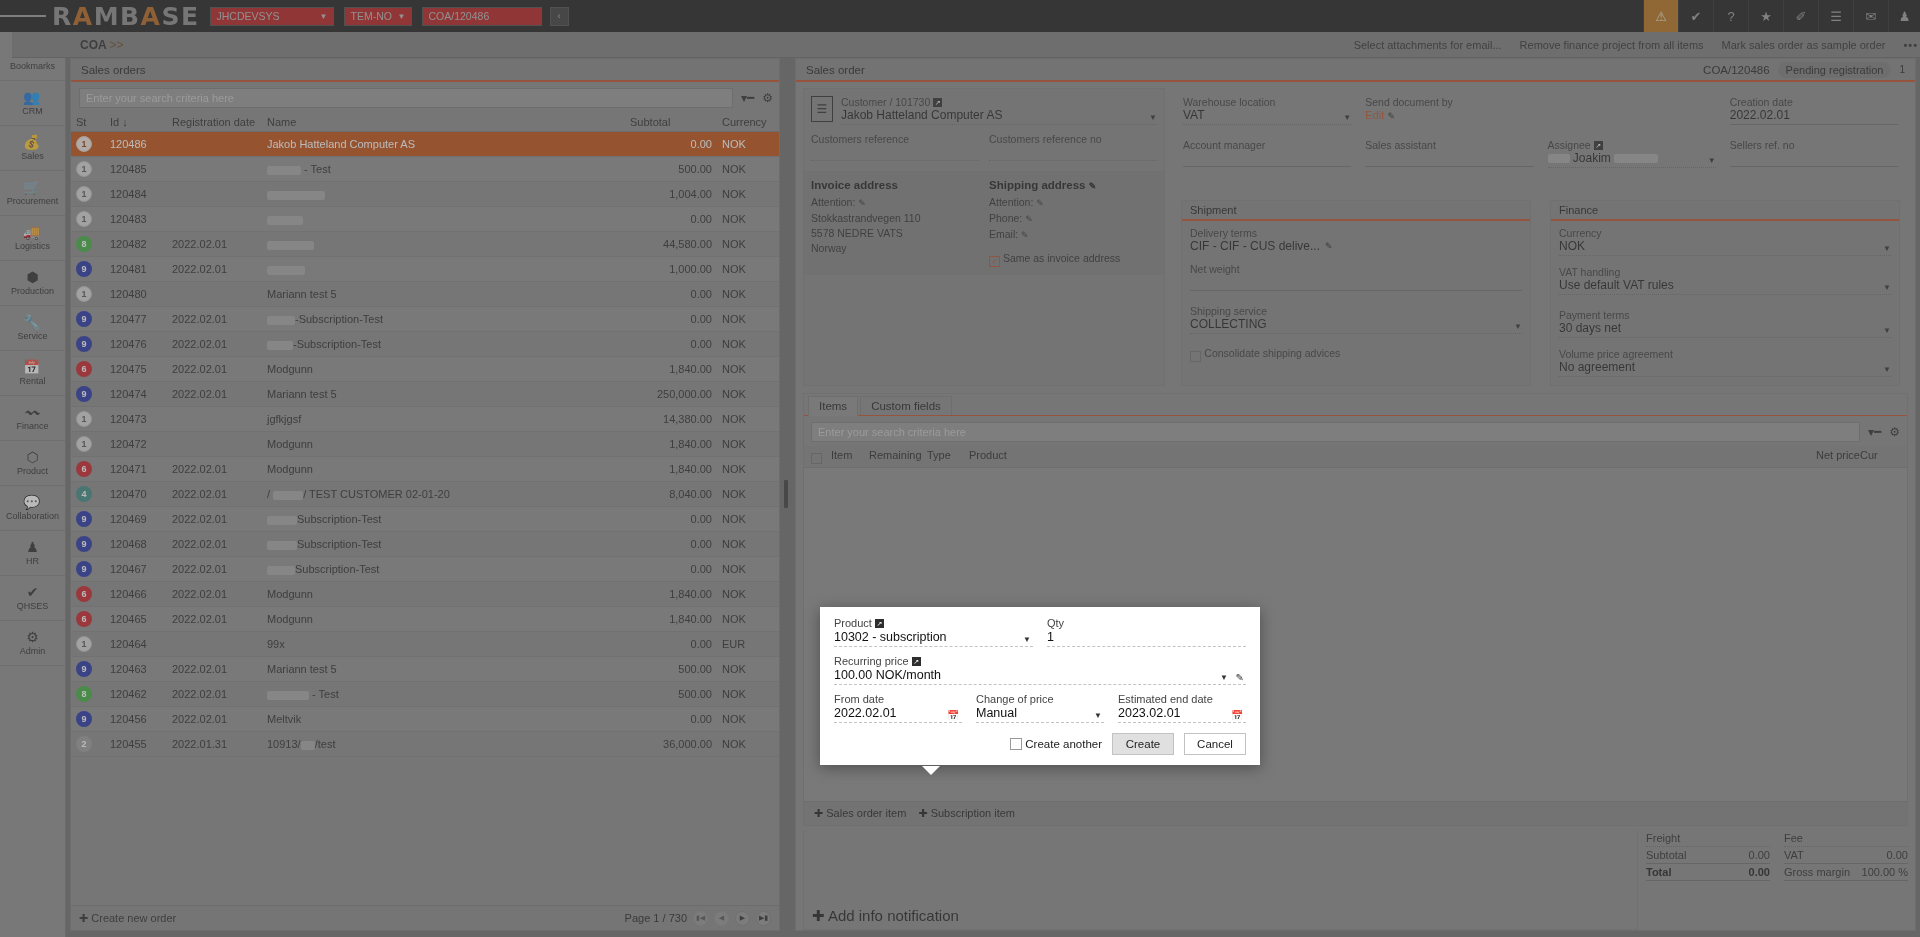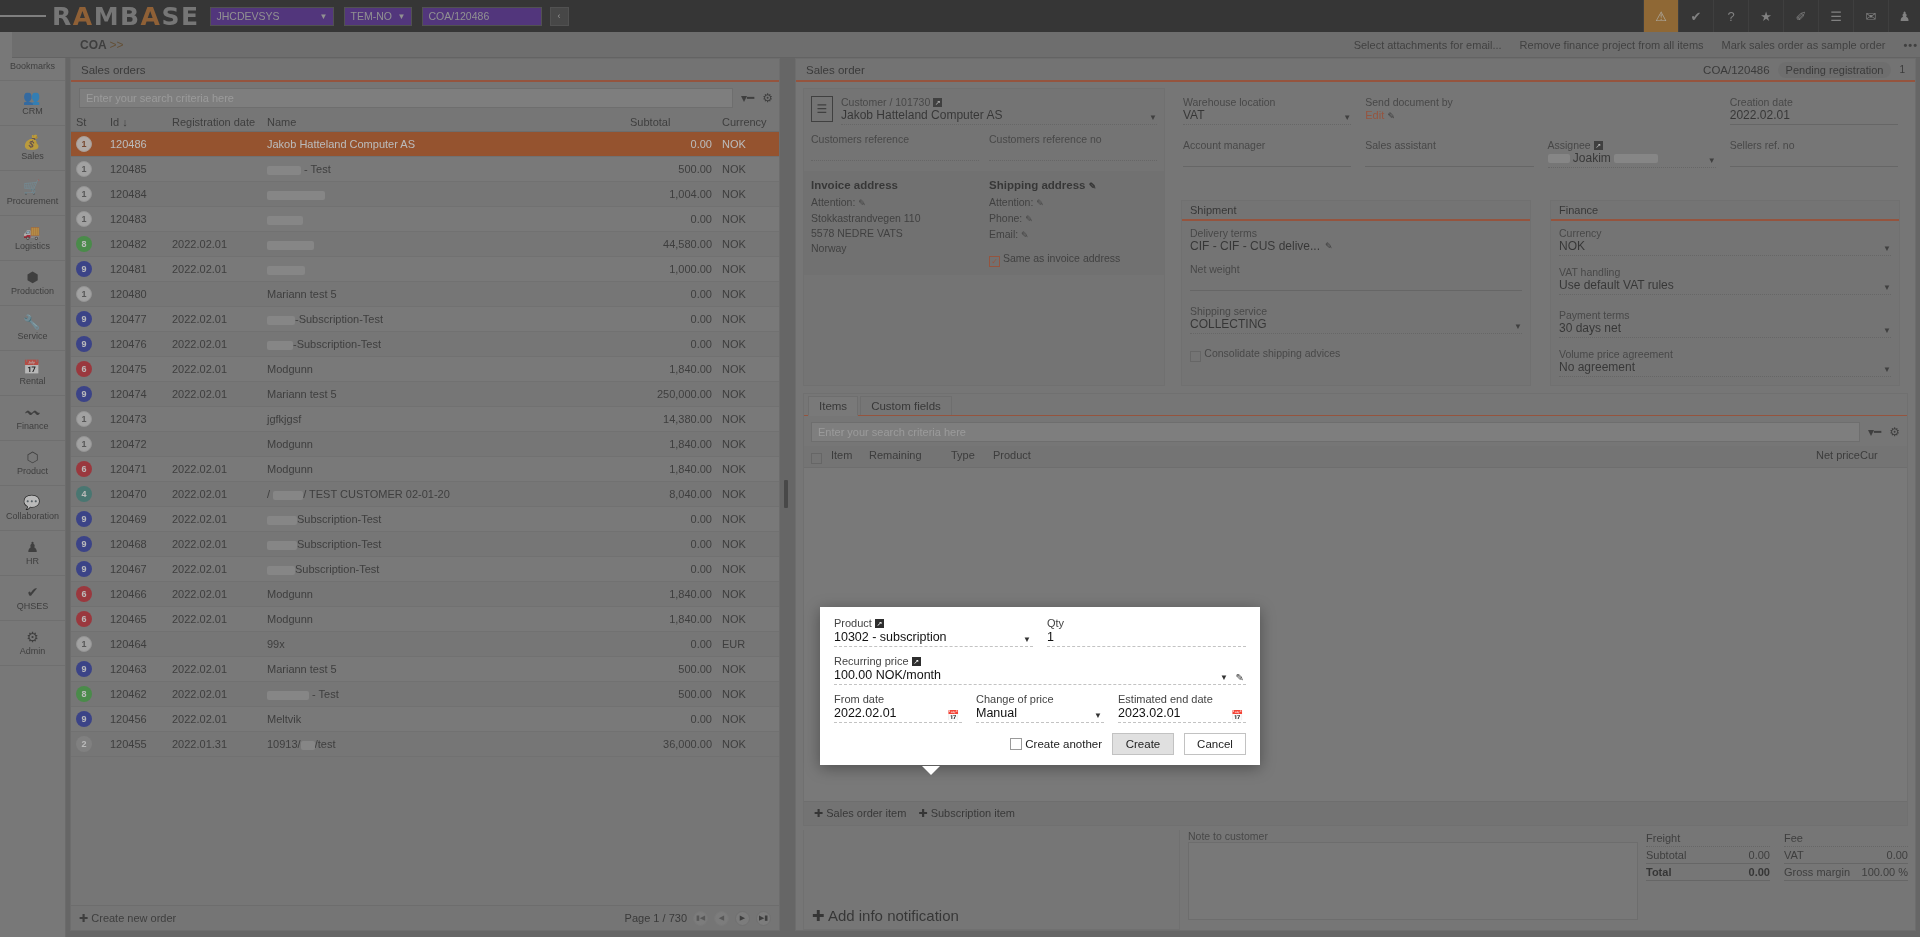--- a/index.html
+++ b/index.html
@@ -20,21 +20,21 @@
     background: #1c1c1c; display: flex; align-items: center; z-index: 10;
   }
   .hamburger { width: 46px; display:flex; align-items:center; justify-content:center; cursor:pointer; }
   .hamburger span { display:block; width:17px; height:2px; background:#9a9a9a; margin:2px 0; }
   .brand {
     color: #8a8a8a; font-size: 25px; font-weight: bold; letter-spacing: 1.5px;
     margin-left: 6px; font-family: "DejaVu Sans", sans-serif;
   }
   .brand .a { color:#b5651d; }
   .topsel {
-    height: 19px; background: #4c1d95; border: 1px solid #4a4a4a; color: #b9b9b9;
+    height: 19px; background: #b91c1c; border: 1px solid #4a4a4a; color: #b9b9b9;
     font-size: 10.5px; display: flex; align-items: center; padding: 0 6px;
     margin-left: 10px; position: relative;
   }
   .topsel.w1 { width: 124px; }
   .topsel.w2 { width: 68px; }
   .topsel.w3 { width: 120px; }
   .topsel .car { position:absolute; right:5px; font-size:8px; }
   .topbtn-sm {
     width: 19px; height:19px; background:#3a3a3a; border:1px solid #4a4a4a;
     color:#b9b9b9; font-size:9px; display:flex; align-items:center; justify-content:center;
@@ -800,21 +800,21 @@
       </div>
       <span class="ic-btn">▾━</span>
       <span class="ic-btn">⚙</span>
     </div>
     <div class="items-head">
       <span style="width:20px;">
         <span class="chk plain">✓</span>
       </span>
       <span style="width:38px;">Item</span>
       <span style="width:58px;">Remaining</span>
-      <span style="width:42px;margin-left:24px;">Type</span>
+      <span style="width:42px;">Type</span>
       <span style="flex:1;">Product</span>
       <span style="width:58px; text-align:right;">Net price</span>
       <span style="width:40px; text-align:right; padding-right:34px;">Cur</span>
     </div>
     <div class="items-body"></div>
     <div class="addrow">
       <span>
         ✚ <span>Sales order item</span>
       </span>
       <span>
@@ -822,24 +822,20 @@
       </span>
     </div>
   </div>
 
   <div class="bottomarea">
     <div class="notifybox">
       <span class="notify-label">
         ✚ <span>Add info notification</span>
       </span>
     </div>
-    <div class="notebox">
-      <div class="lbl">Note to customer</div>
-      <div class="note-ta"></div>
-    </div>
     <div class="totals">
       <div class="totcols">
         <div class="totcol">
           <div class="totline dotted">
             <span>Freight</span>
             <span></span>
           </div>
           <div class="totline solid">
             <span>Subtotal</span>
             <span>0.00</span>

